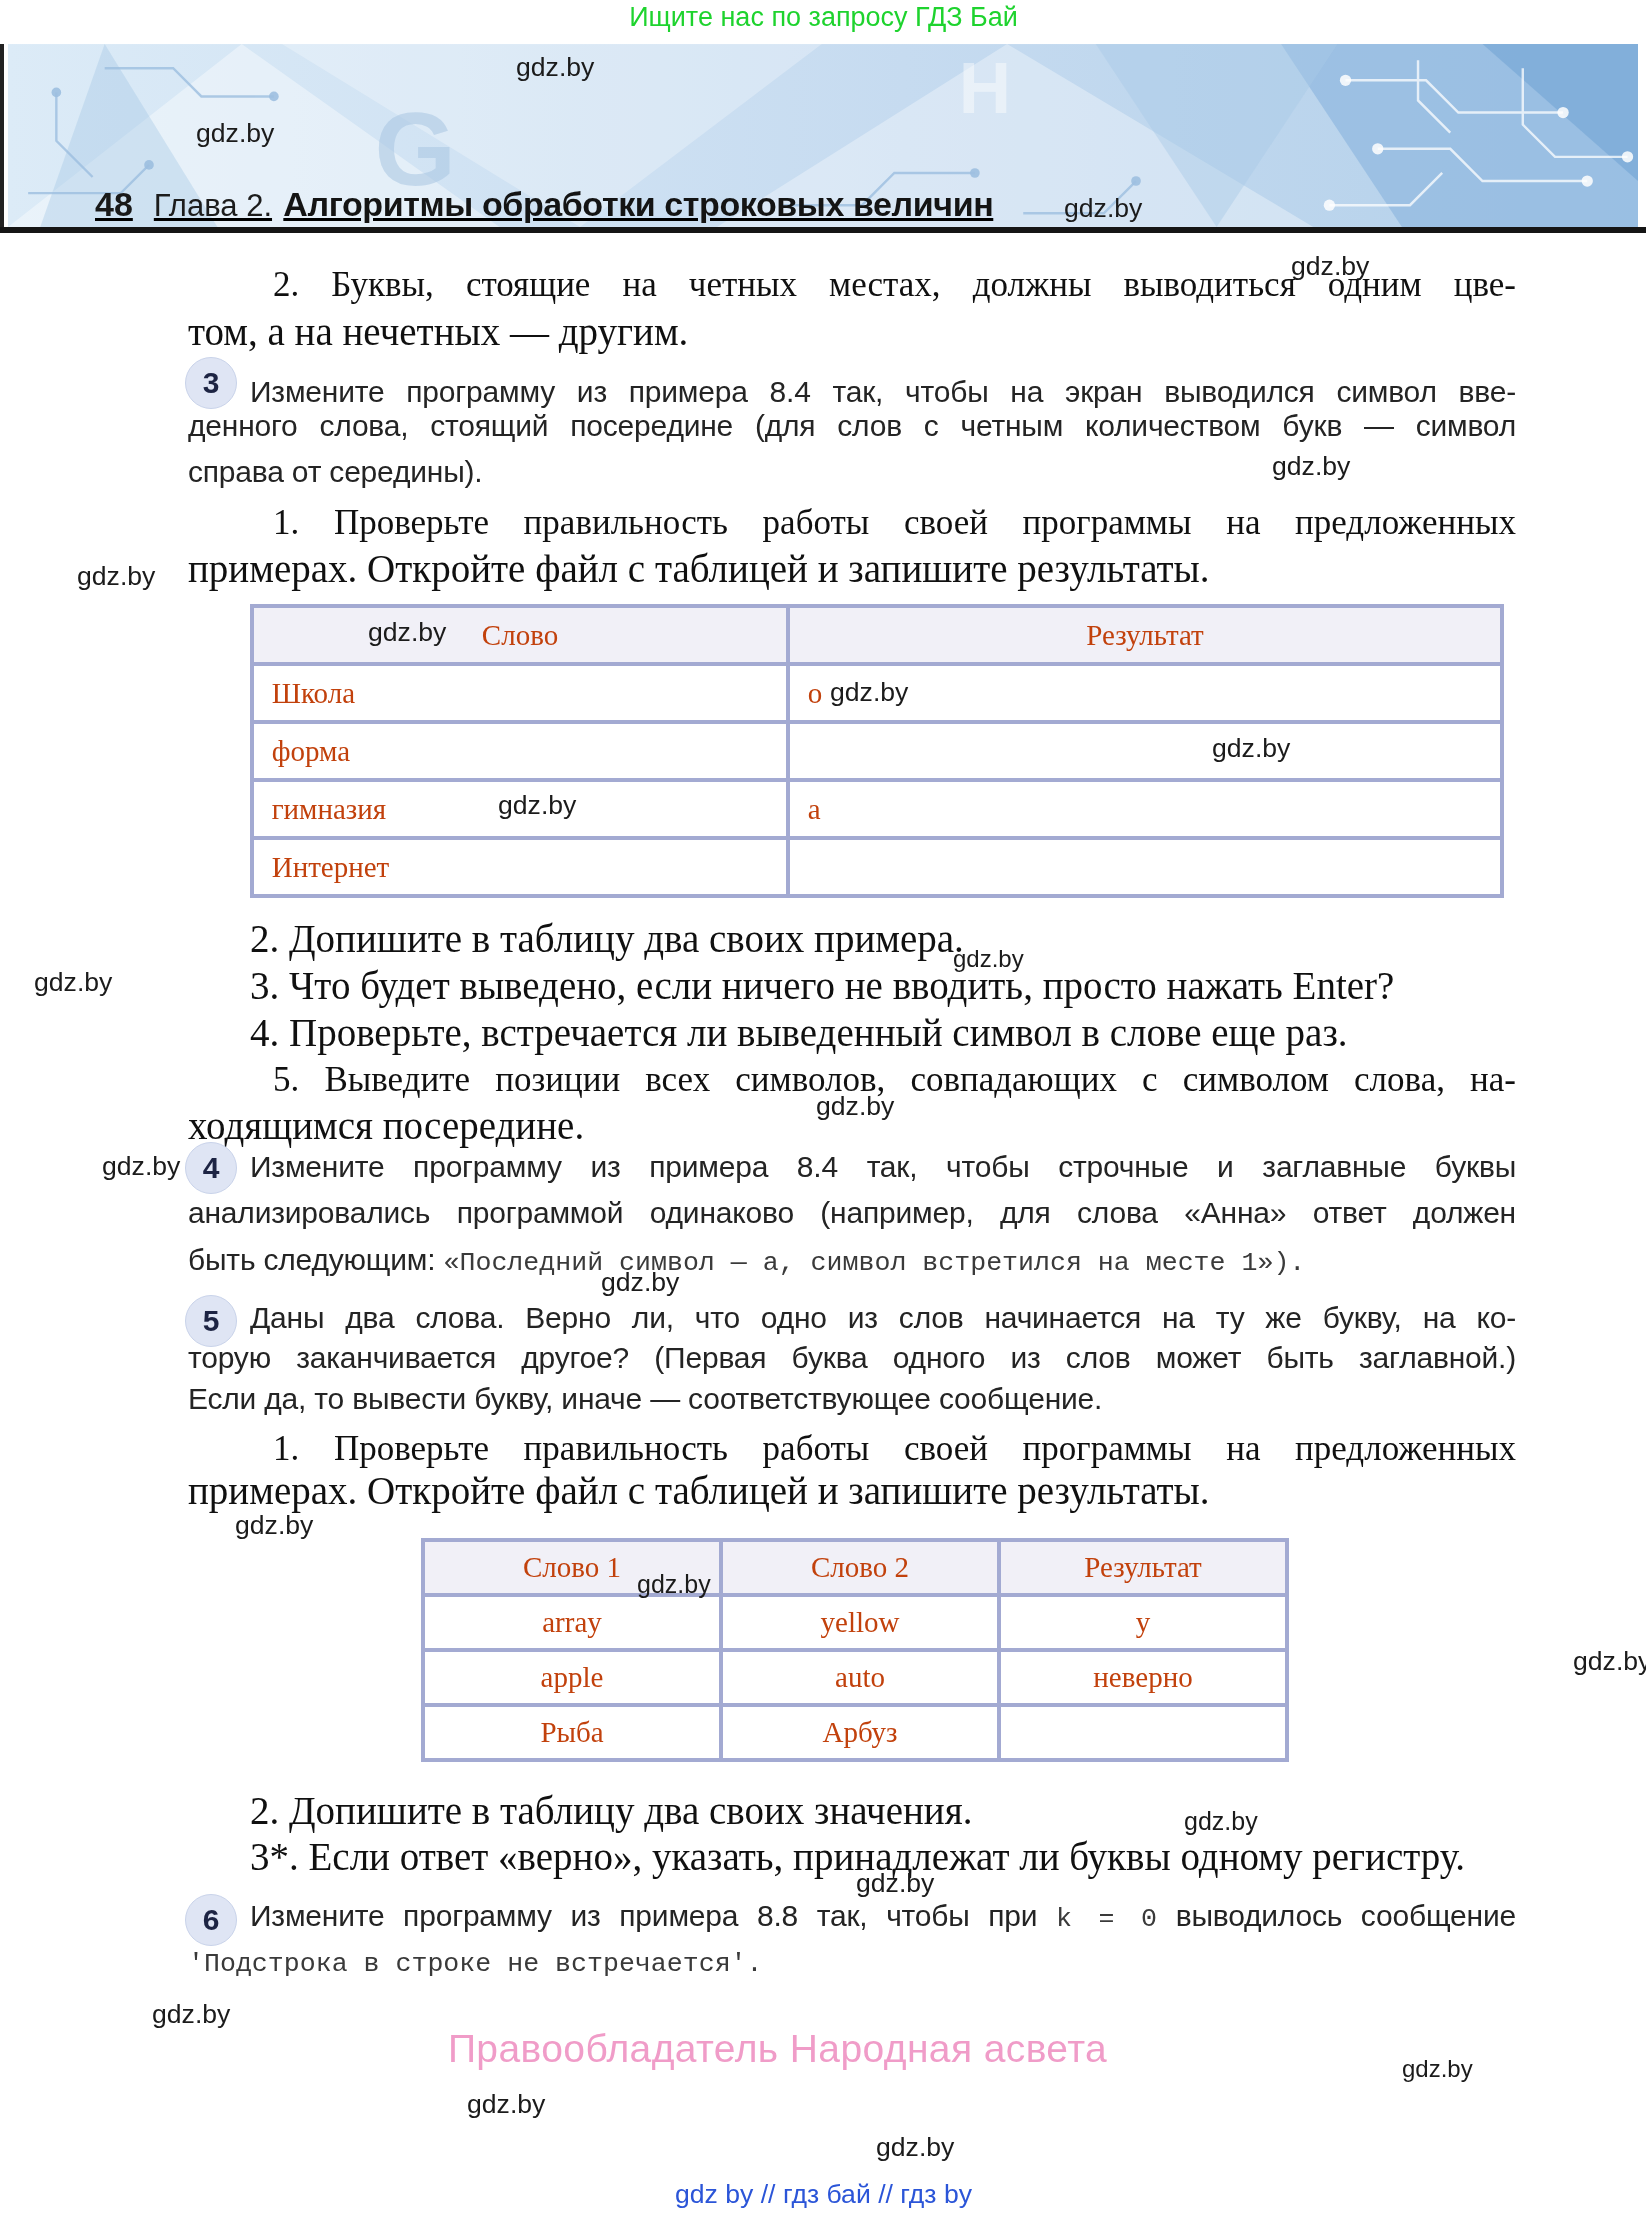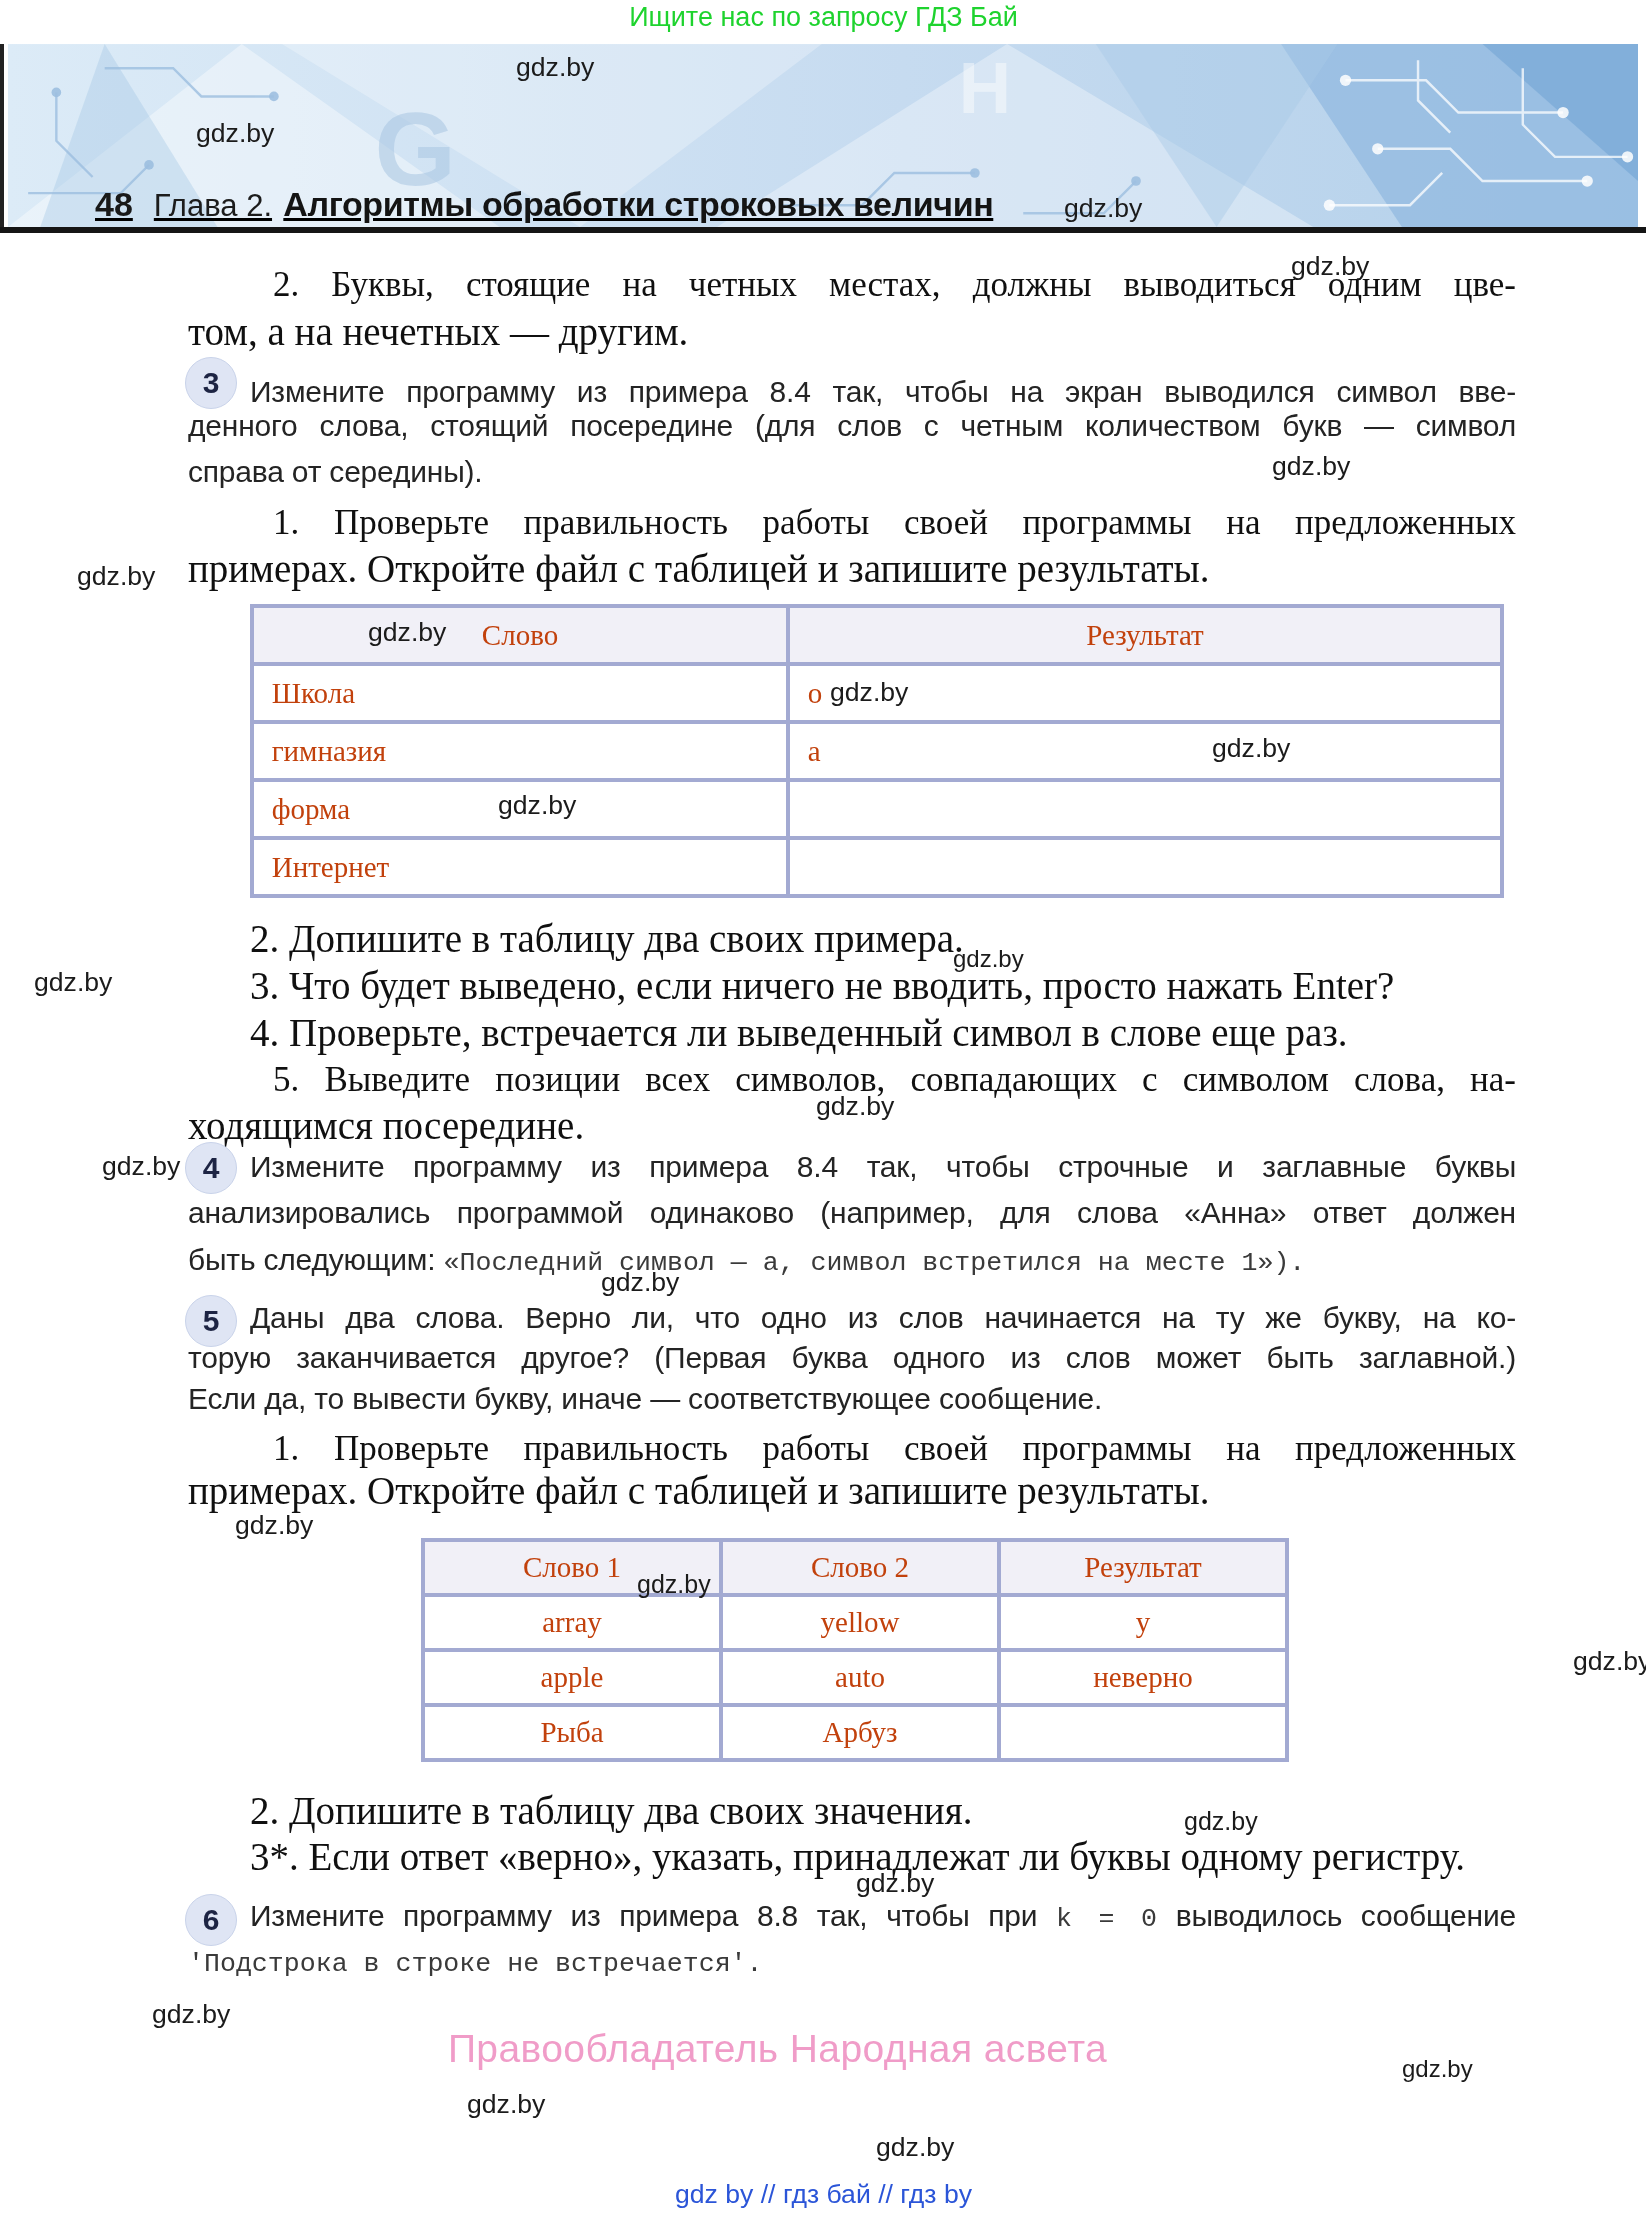--- a/index.html
+++ b/index.html
@@ -121,26 +121,26 @@
   <tbody>
       <tr>
     <th class="c1">Слово</th>
     <th class="c2">Результат</th>
   </tr>
   <tr>
     <td>Школа</td>
     <td>о</td>
   </tr>
   <tr>
+    <td>форма</td>
+    <td></td>
+  </tr>
+  <tr>
     <td>гимназия</td>
     <td>а</td>
-  </tr>
-  <tr>
-    <td>форма</td>
-    <td></td>
   </tr>
   <tr>
     <td>Интернет</td>
     <td></td>
   </tr>
 </tbody>
   </table>
 
 <div class="abs ser" style="left:250px;top:920px;">2. Допишите в таблицу два своих примера.</div>
 <div class="abs ser" style="left:250px;top:967px;">3. Что будет выведено, если ничего не вводить, просто нажать Enter?</div>

